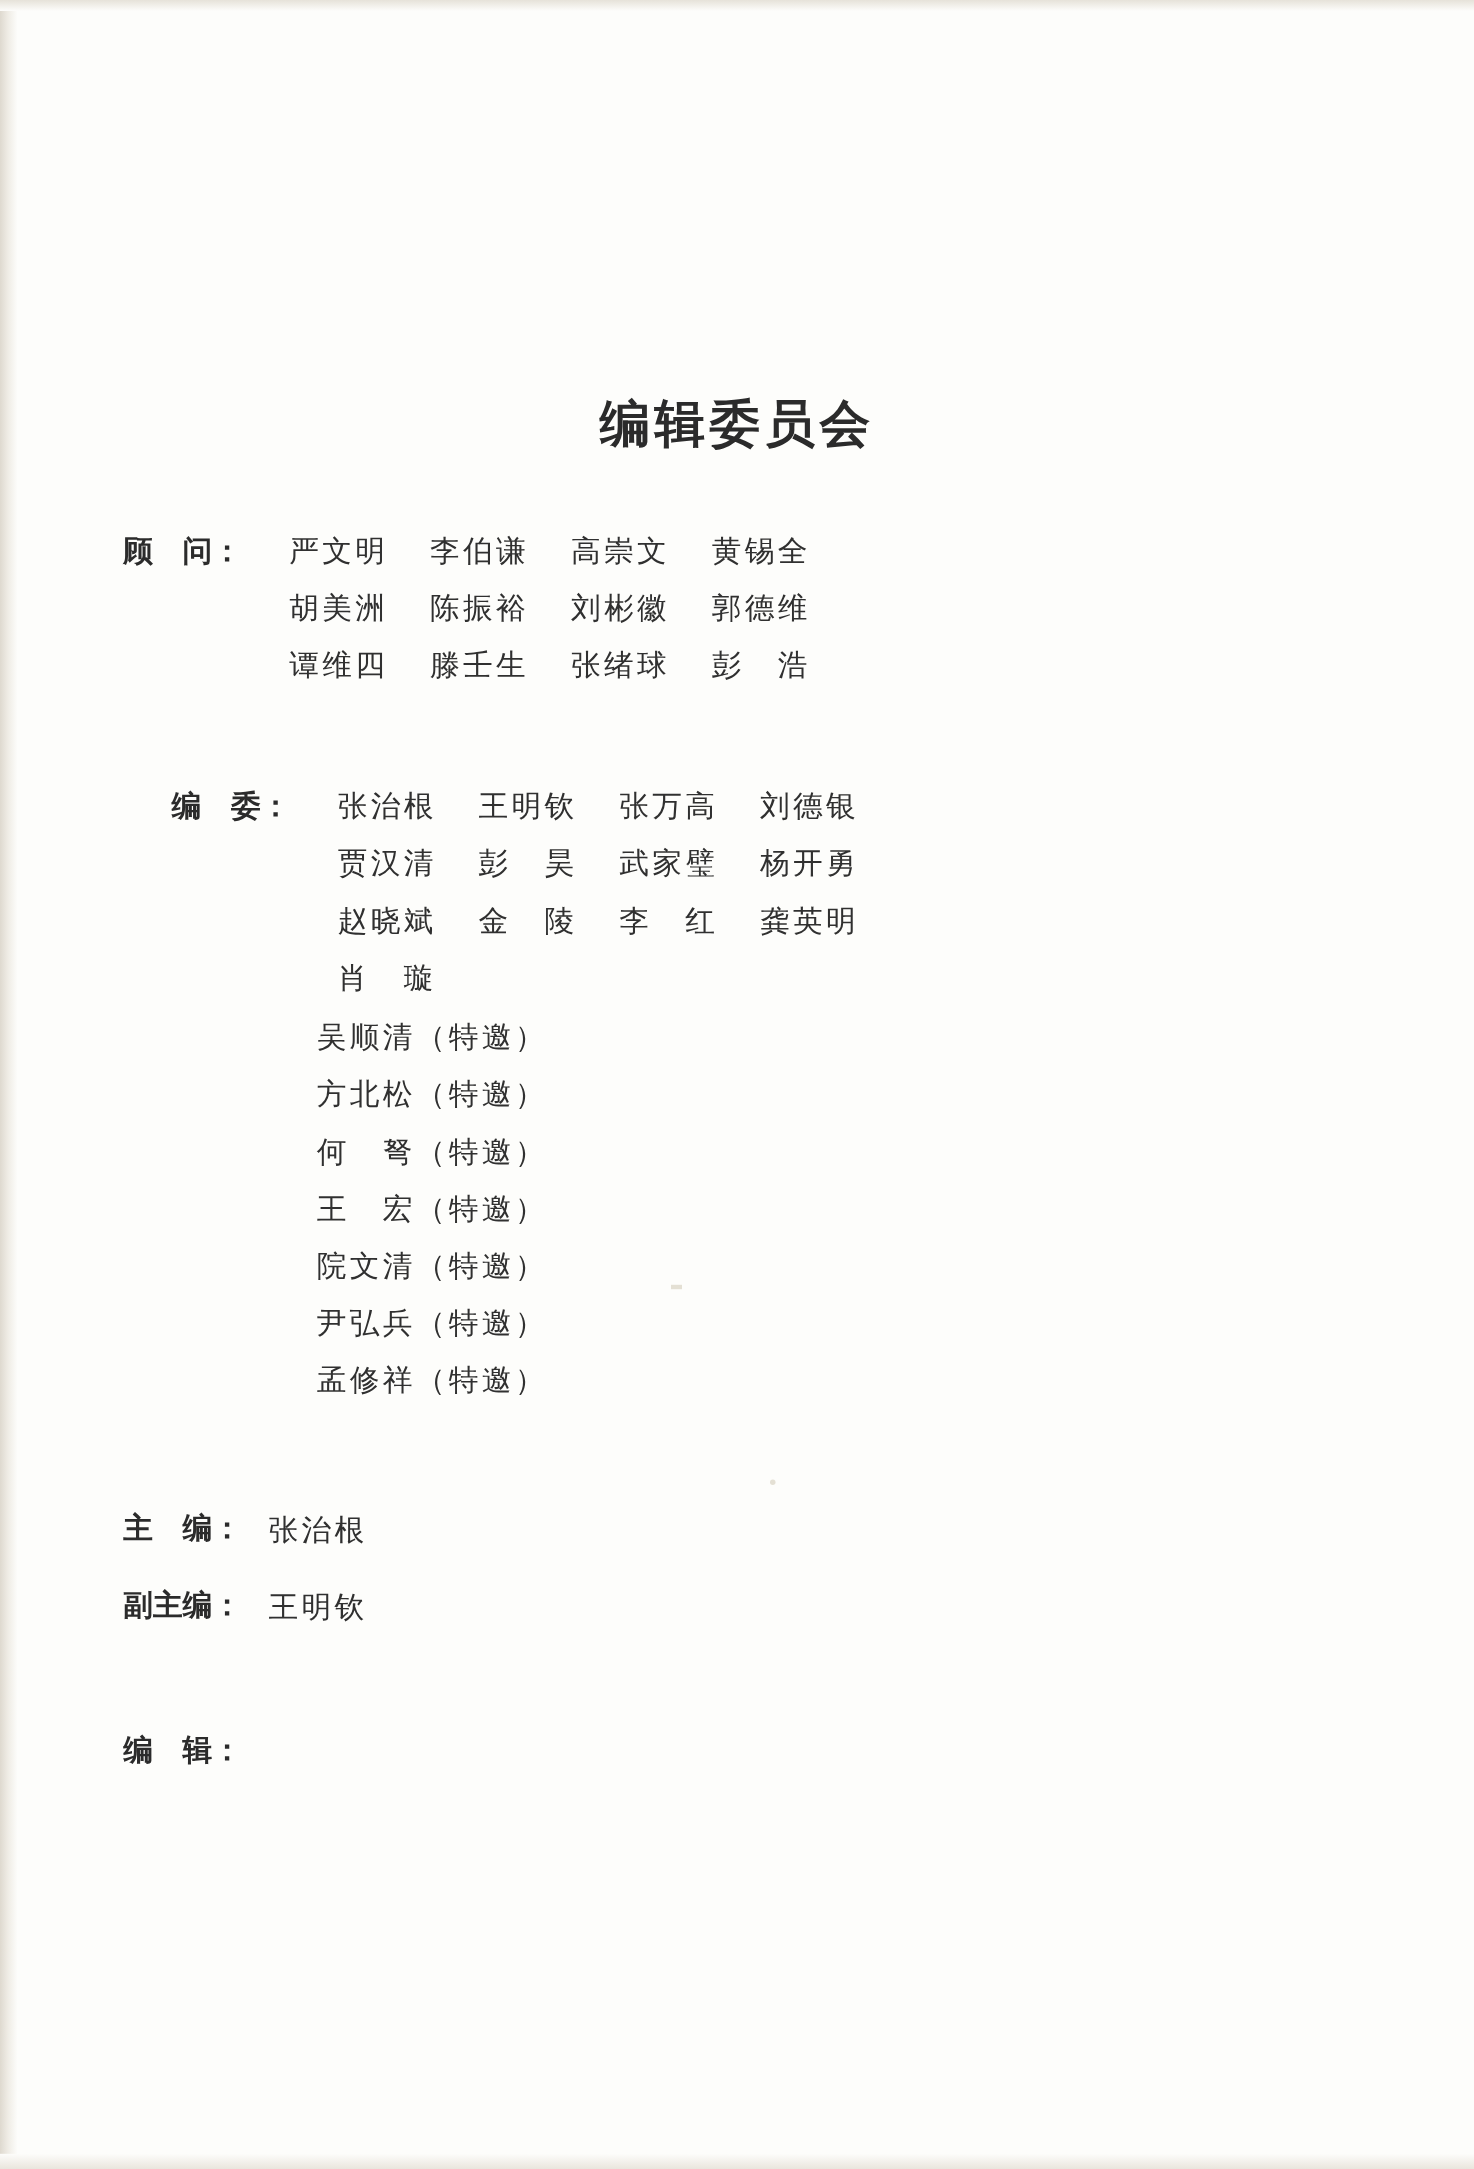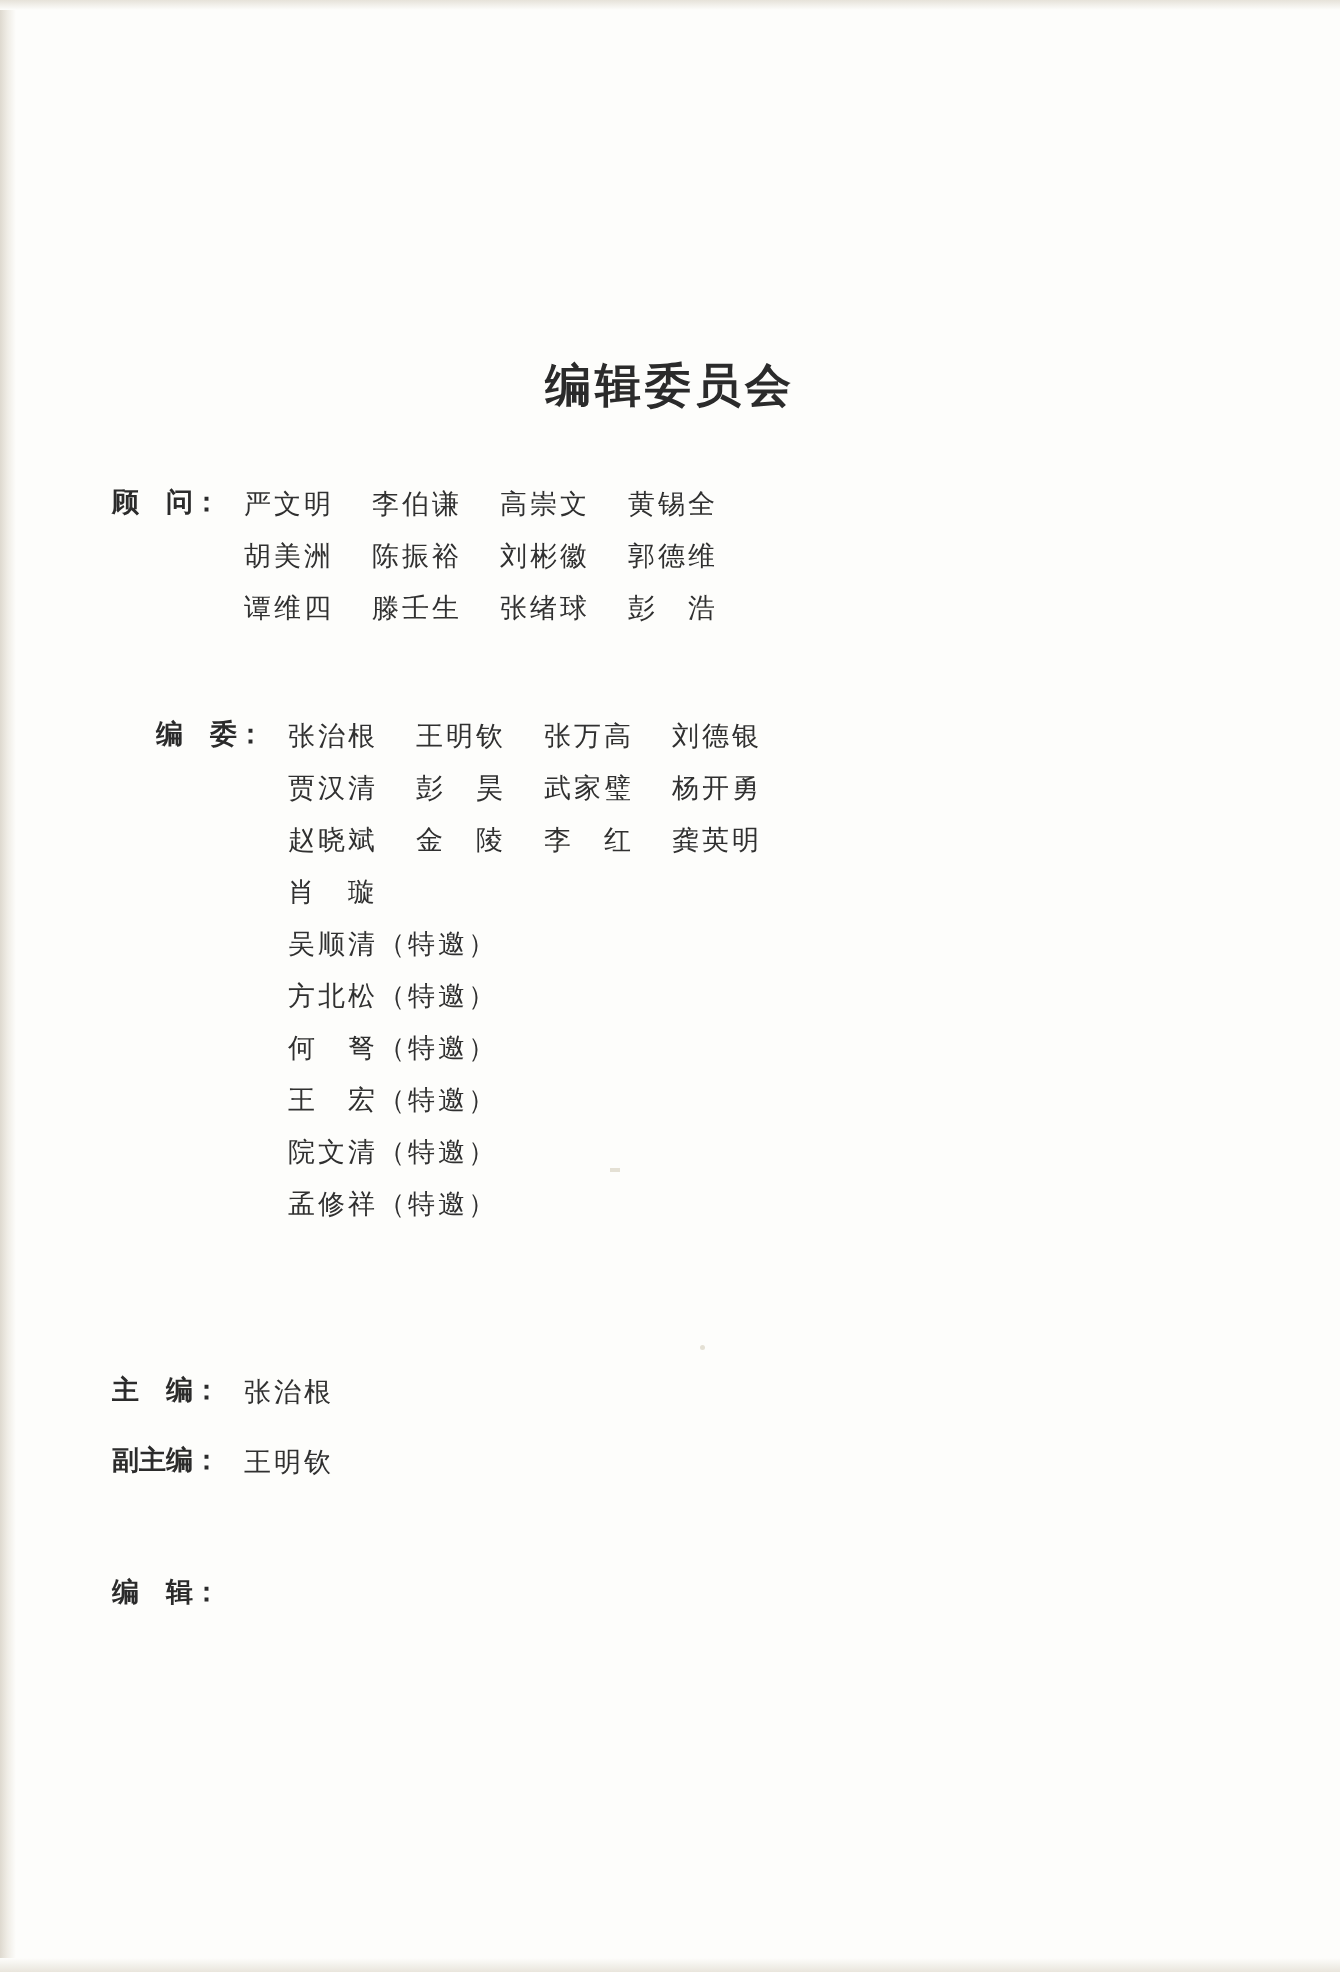--- a/index.html
+++ b/index.html
@@ -90,21 +90,22 @@
     display: flex;
     line-height: 52px;
     white-space: nowrap;
   }
   .name {
     width: 128px;
     flex: 0 0 128px;
     font-size: 27px;
     letter-spacing: 3px;
     color: #303030;
-    font-family: Liberation Sans, sans-serif;
+    font-family: Liberation Mono, monospace;
+    text-align: center;
   }
   .single-line {
     line-height: 52px;
     font-size: 27px;
     letter-spacing: 3px;
     color: #303030;
     white-space: nowrap;
   }
 
   
@@ -182,20 +183,21 @@
           <span class="name">龚英明</span>
         </div>
         <div class="name-row">
           <span class="name">肖　璇</span>
         </div>
         <div class="single-line">吴顺清（特邀）</div>
         <div class="single-line">方北松（特邀）</div>
         <div class="single-line">何　弩（特邀）</div>
         <div class="single-line">王　宏（特邀）</div>
         <div class="single-line">院文清（特邀）</div>
+        <div class="single-line">尹弘兵（特邀）</div>
         <div class="single-line">孟修祥（特邀）</div>
       </div>
     </div>
 
     <div class="section" id="sec-chief">
       <div class="sec-label">主　编：</div>
       <div class="sec-body">
         <div class="single-line">张治根</div>
       </div>
     </div>

